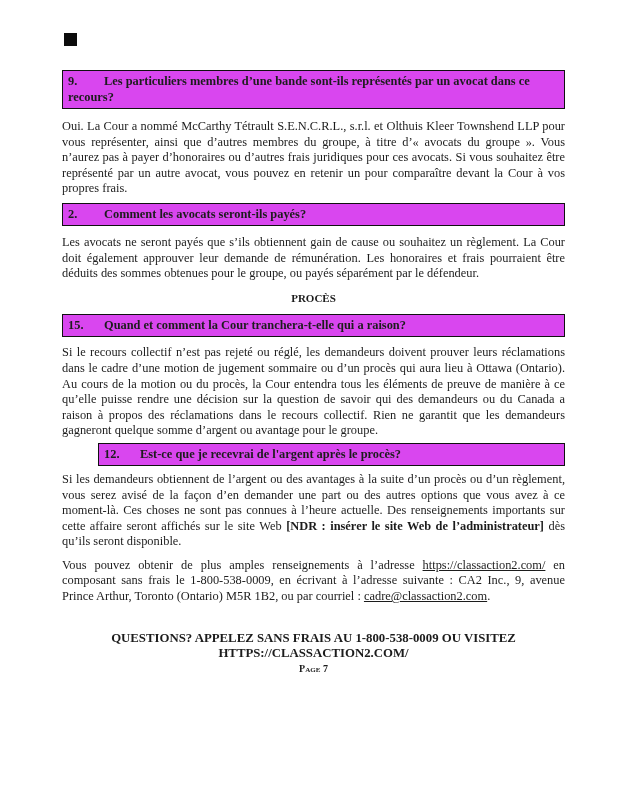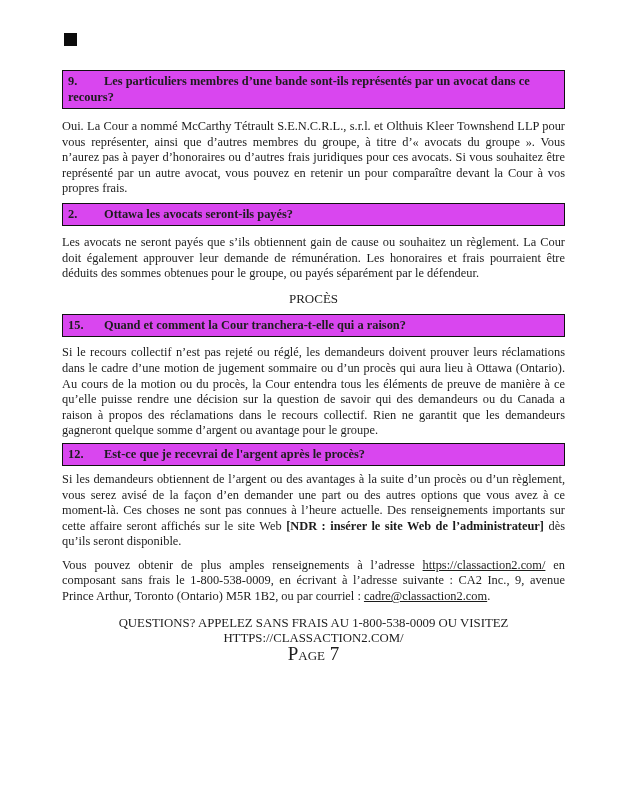--- a/index.html
+++ b/index.html
@@ -30,56 +30,56 @@
     line-height: 16px;
     text-align: left;
   }
   .qnum { display: inline-block; width: 36px; font-weight: bold; }
   .body {
     margin: 0;
     text-align: justify;
   }
   .heading {
     margin: 0;
-    font-size: 13px;
-    font-weight: normal;
+    font-size: 11px;
+    font-weight: bold;
     text-align: center;
   }
   .doclink { text-decoration: underline; color: inherit; cursor: pointer; }
   b { font-weight: bold; }
   .justify-last { text-align-last: justify; }
   .mt10 { margin-top: 10px; }
   .mt9  { margin-top: 9px; }
   .mt8  { margin-top: 8px; }
   .mt6  { margin-top: 6px; }
-  .mt4  { margin-top: 4px; }
+  .mt4  { margin-top: 4px; margin-left: 36px; }
   .mt17 { margin-top: 17px; }
   .footer {
-    margin-top: 11px;
+    margin-top: 26px;
     text-align: center;
-    font-weight: normal;
+    font-weight: bold;
     font-size: 12.8px;
     line-height: 15px;
   }
-  .fpage { font-variant: small-caps; font-size: 19px; }
+  .fpage { font-variant: small-caps; font-size: 10px; }
 </style>
 </head>
 <body>
 
 <div class="page">
 
   <div class="top-marker"></div>
 
   <section>
     <div class="qbox"><span class="qnum">9.</span><span>Les particuliers membres d’une bande sont-ils représentés par un avocat dans ce recours?</span></div>
     <p class="body mt10">Oui. La Cour a nommé McCarthy Tétrault S.E.N.C.R.L., s.r.l. et Olthuis Kleer Townshend LLP pour vous représenter, ainsi que d’autres membres du groupe, à titre d’« avocats du groupe ». Vous n’aurez pas à payer d’honoraires ou d’autres frais juridiques pour ces avocats. Si vous souhaitez être représenté par un autre avocat, vous pouvez en retenir un pour comparaître devant la Cour à vos propres frais.</p>
   </section>
 
   <section>
-    <div class="qbox mt6"><span class="qnum">2.</span><span>Ottawa les avocats seront-ils payés?</span></div>
+    <div class="qbox mt6"><span class="qnum">2.</span><span>Comment les avocats seront-ils payés?</span></div>
     <p class="body mt9">Les avocats ne seront payés que s’ils obtiennent gain de cause ou souhaitez un règlement. La Cour doit également approuver leur demande de rémunération. Les honoraires et frais pourraient être déduits des sommes obtenues pour le groupe, ou payés séparément par le défendeur.</p>
   </section>
 
   <h2 class="heading mt9">PROCÈS</h2>
 
   <section>
     <div class="qbox mt8"><span class="qnum">15.</span><span>Quand et comment la Cour tranchera-t-elle qui a raison?</span></div>
     <p class="body mt8">Si le recours collectif n’est pas rejeté ou réglé, les demandeurs doivent prouver leurs réclamations dans le cadre d’une motion de jugement sommaire ou d’un procès qui aura lieu à Ottawa (Ontario). Au cours de la motion ou du procès, la Cour entendra tous les éléments de preuve de manière à ce qu’elle puisse rendre une décision sur la question de savoir qui des demandeurs ou du Canada a raison à propos des réclamations dans le recours collectif. Rien ne garantit que les demandeurs gagneront quelque somme d’argent ou avantage pour le groupe.</p>
   </section>
 

